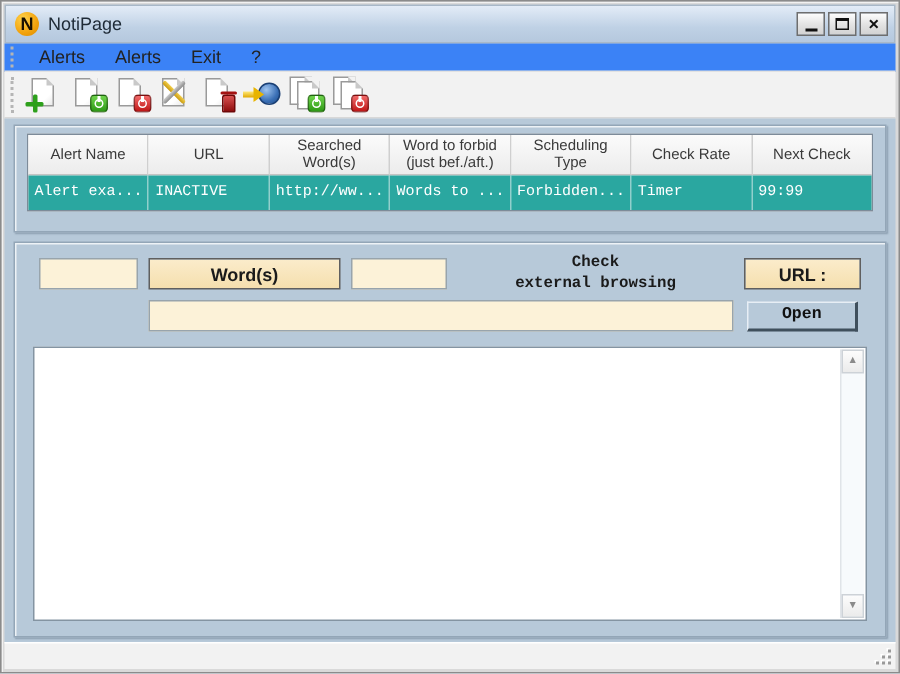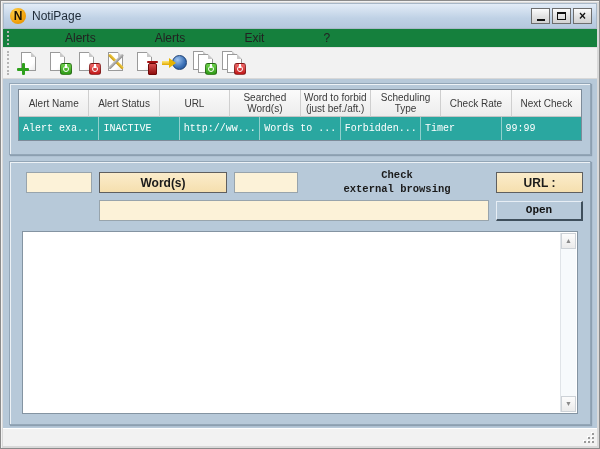--- a/index.html
+++ b/index.html
@@ -37,24 +37,23 @@
     display:flex; align-items:center; justify-content:center;
     position:relative;
   }
   .g-min { width:8px; height:2px; background:#111; margin-top:8px; }
   .g-max { width:9px; height:8px; border:1px solid #111; border-top:2px solid #111; }
   .g-close { font-size:12px; font-weight:bold; color:#111; line-height:1; }
 
   
   .menubar {
     height:19px; flex:0 0 19px;
-    background:#15803d;
+    background:#3b82f6;
     display:flex; align-items:center;
     border-bottom:1px solid #e2e2e2;
-    gap:39px;
   }
   .gripper { width:5px; height:80%; border-left:2px dotted #b5b5b5; margin:0 4px 0 4px; }
   .menu-item { font-size:12px; color:#222; padding:2px 10px; }
 
   
   .toolbar {
     height:31px; flex:0 0 31px;
     background:#f2f2f2;
     display:flex; align-items:center;
     border-bottom:1px solid #d8d8d8;
@@ -152,21 +151,21 @@
     font-size:12px; font-family:"Liberation Sans", sans-serif;
     width:100%; height:100%; padding:0 4px; outline:none;
   }
   .url-input { grid-column:2 / span 3; }
   .right-col { display:flex; align-items:center; justify-content:center; }
   .launch-text {
     font-family:"Liberation Mono", monospace; font-size:10.5px; font-weight:bold;
     color:#1a1a1a; text-align:center; line-height:1.25; white-space:pre-line;
   }
   .open-btn {
-    width:87px; height:20px;
+    width:74px; height:20px;
     background:#b7c9d9;
     border-top:1px solid #e7eef5; border-left:1px solid #e7eef5;
     border-right:2px solid #3f4f5c; border-bottom:2px solid #3f4f5c;
     font-family:"Liberation Mono", monospace; font-size:11px; font-weight:bold; color:#111;
     cursor:pointer;
   }
 
   
   .bigtext {
     flex:1 1 auto; margin-top:10px;
@@ -285,21 +284,20 @@
         </span>
     </div>
   </div>
 
   <div class="client">
 
     <div class="panel top">
       <div class="table">
         <div class="thead">
           <div class="th">Alert Name</div>
-          <div class="th">Alert Status</div>
           <div class="th">URL</div>
           <div class="th">Searched
 Word(s)</div>
           <div class="th">Word to forbid
 (just bef./aft.)</div>
           <div class="th">Scheduling
 Type</div>
           <div class="th">Check Rate</div>
           <div class="th">Next Check</div>
         </div>

